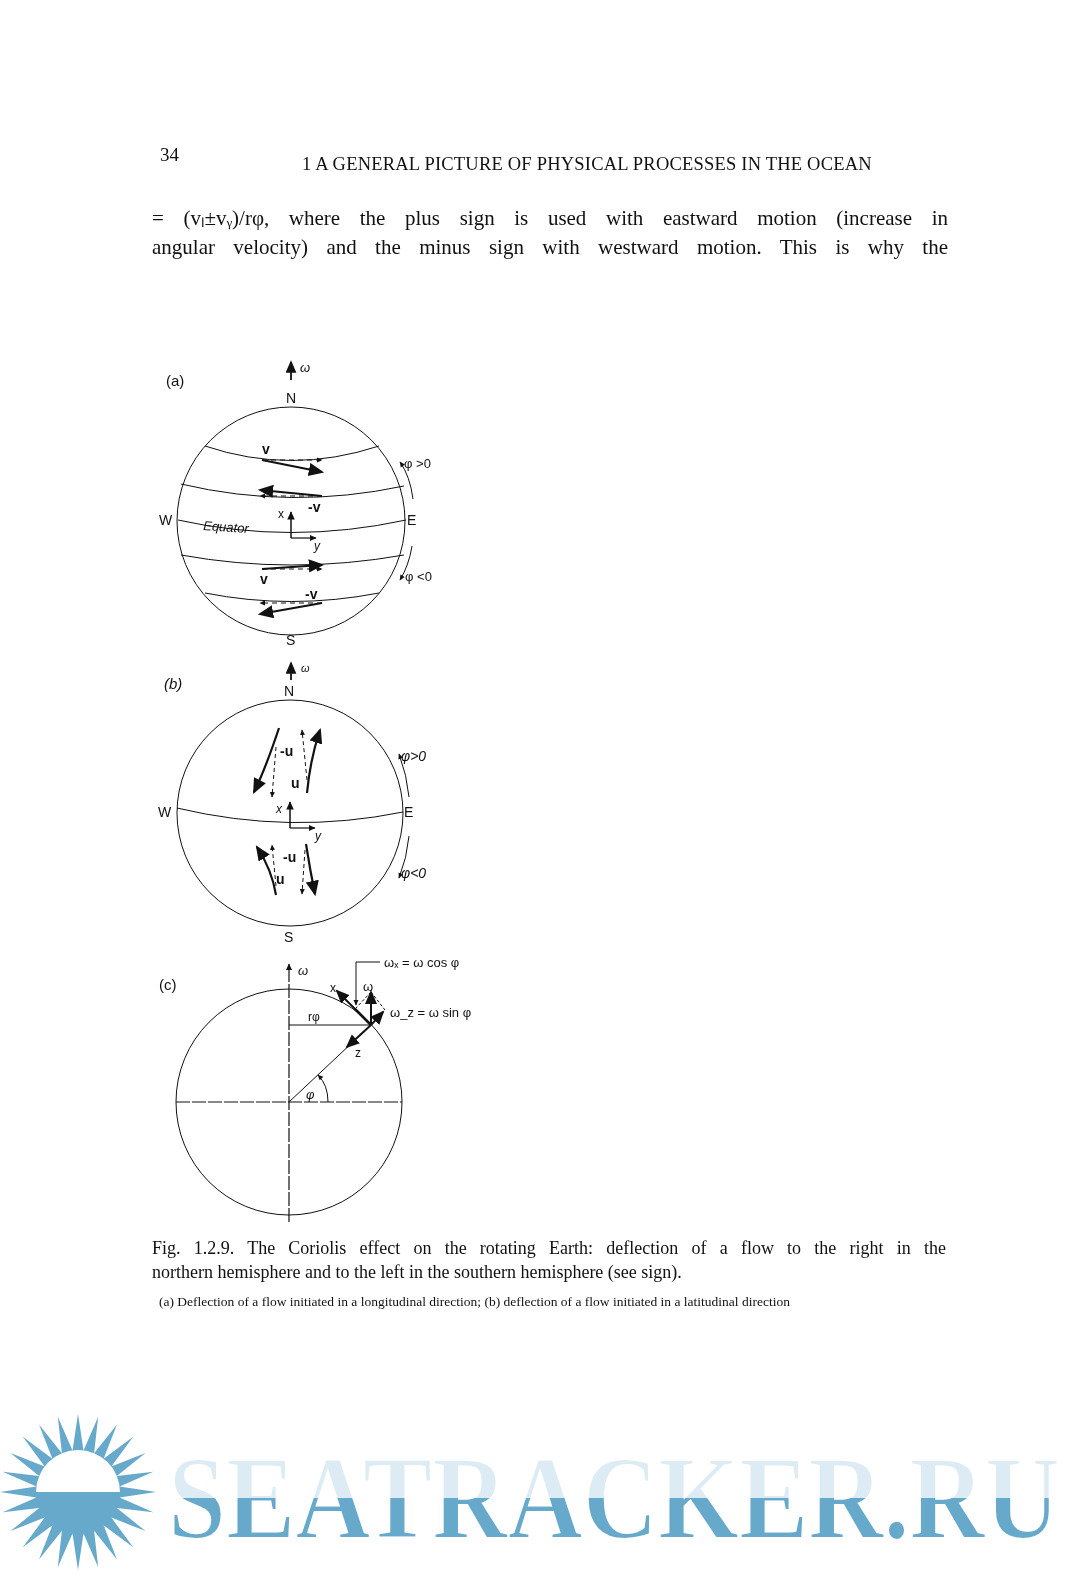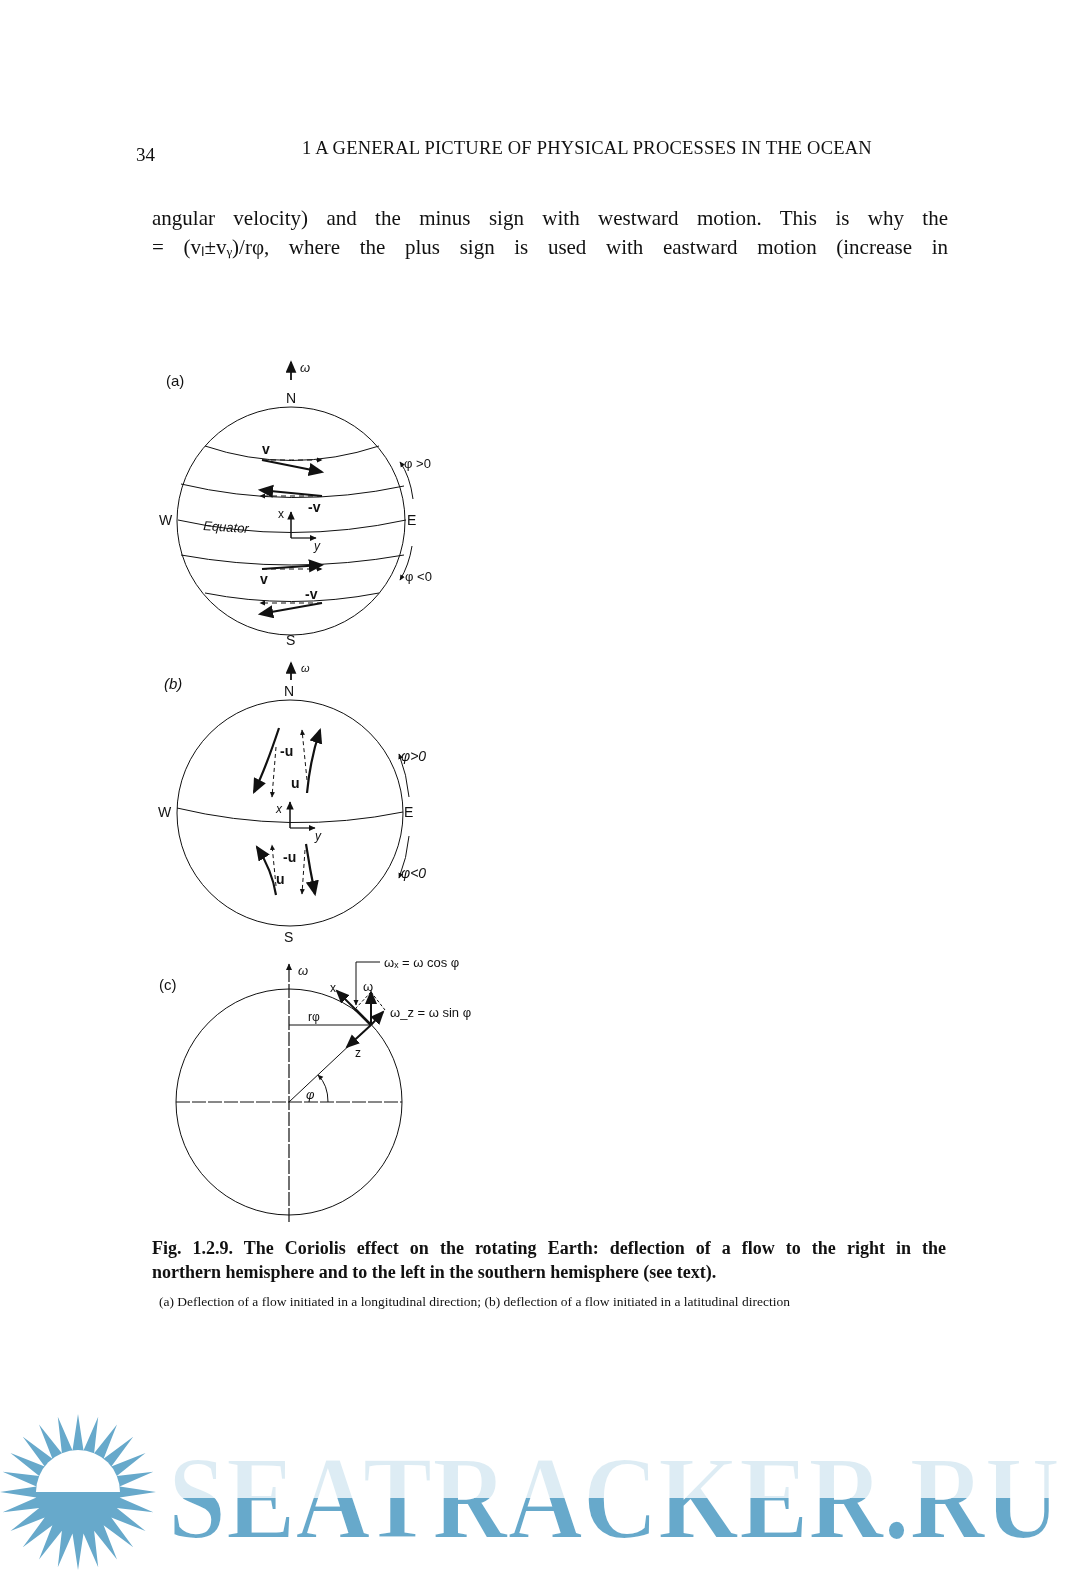--- a/index.html
+++ b/index.html
@@ -1,38 +1,38 @@
 <!DOCTYPE html>
 <html><head>
 <meta charset="utf-8">
 <style>
   html, body { margin:0; padding:0; background:#ffffff; }
   body { width:1080px; height:1573px; position:relative; overflow:hidden; font-family:"Liberation Serif", serif; color:#111; }
   .abs { position:absolute; }
-  .page-num { left:136px; top:144px; font-size:19px;text-align:right; }
-  .running-head { left:302px; top:138px; font-size:18.5px; letter-spacing:0.2px; white-space:nowrap; }
+  .page-num { left:160px; top:144px; font-size:19px;text-align:right; }
+  .running-head { left:302px; top:154px; font-size:18.5px; letter-spacing:0.2px; white-space:nowrap; }
   .body-text { left:152px; top:204px; width:796px; font-size:21px; line-height:29px; text-align:justify; }
   .body-text p { margin:0; text-align-last:justify; }
   .figure { left:150px; top:350px; }
   .figure svg text { font-family:"Liberation Sans", sans-serif; fill:#111; }
   .caption { left:152px; top:1236px; width:794px; }
-  .caption .main { font-size:18px; line-height:24px; margin:0;font-weight:bold; }
+  .caption .main { font-size:18px; line-height:24px; margin:0; }
   .caption .main p { margin:0; text-align:justify; }
   .caption .sub { font-size:13.5px; line-height:21px; margin:7px; white-space:nowrap; }
   .logo { left:0; top:1405px; }
 </style>
 </head>
 <body>
 
 <div class="abs page-num">34</div>
 <div class="abs running-head">1 A GENERAL PICTURE OF PHYSICAL PROCESSES IN THE OCEAN</div>
 
 <div class="abs body-text">
+  <p>= (vₗ±vᵧ)/rφ, where the plus sign is used with eastward motion (increase in</p>
   <p>angular velocity) and the minus sign with westward motion. This is why the</p>
-  <p>= (vₗ±vᵧ)/rφ, where the plus sign is used with eastward motion (increase in</p>
 </div>
 
 <div class="abs figure">
 <svg width="360" height="880" viewBox="0 0 360 880">
   <defs>
     <marker id="ah" markerWidth="8" markerHeight="8" refX="6" refY="3" orient="auto">
       <path d="M0,0 L7,3 L0,6 Z" fill="#111"></path>
     </marker>
     <marker id="ahs" markerWidth="6" markerHeight="6" refX="5" refY="3" orient="auto">
       <path d="M0,0.5 L5.5,3 L0,5.5 Z" fill="#111"></path>
@@ -142,21 +142,21 @@
     <path d="M230,612 L206,612 L206,655" fill="none" stroke="#111" stroke-width="1" marker-end="url(#ahs)"></path>
     <text x="234" y="617" font-size="13">ωₓ = ω cos φ</text>
     <text x="240" y="667" font-size="13">ω_z = ω sin φ</text>
   </g>
 </svg>
 </div>
 
 <div class="abs caption">
   <div class="main">
     <p style="text-align-last:justify">Fig. 1.2.9. The Coriolis effect on the rotating Earth: deflection of a flow to the right in the</p>
-    <p>northern hemisphere and to the left in the southern hemisphere (see text).</p>
+    <p>northern hemisphere and to the left in the southern hemisphere (see sign).</p>
   </div>
   <p class="sub">(a) Deflection of a flow initiated in a longitudinal  direction; (b) deflection of a flow initiated in a latitudinal direction</p>
 </div>
 
 <div class="abs logo">
 <svg width="1080" height="168" viewBox="0 0 1080 168">
 
   <g id="sun">
         <polygon points="78.0,9.0 83.5,45.4 98.2,11.7 94.1,48.2 117.0,19.5 103.6,53.7 133.2,31.8 111.3,61.4 145.5,48.0 116.8,70.9 153.3,66.8 119.6,81.5 156.0,87.0 119.6,92.5 153.3,107.2 116.8,103.1 145.5,126.0 111.3,112.6 133.2,142.2 103.6,120.3 117.0,154.5 94.1,125.8 98.2,162.3 83.5,128.6 78.0,165.0 72.5,128.6 57.8,162.3 61.9,125.8 39.0,154.5 52.4,120.3 22.8,142.2 44.7,112.6 10.5,126.0 39.2,103.1 2.7,107.2 36.4,92.5 0.0,87.0 36.4,81.5 2.7,66.8 39.2,70.9 10.5,48.0 44.7,61.4 22.8,31.8 52.4,53.7 39.0,19.5 61.9,48.2 57.8,11.7 72.5,45.4" fill="#67a9cb"></polygon>
         <path d="M36,87 A42,42 0 0 1 120,87 Z" fill="#ffffff"></path>

